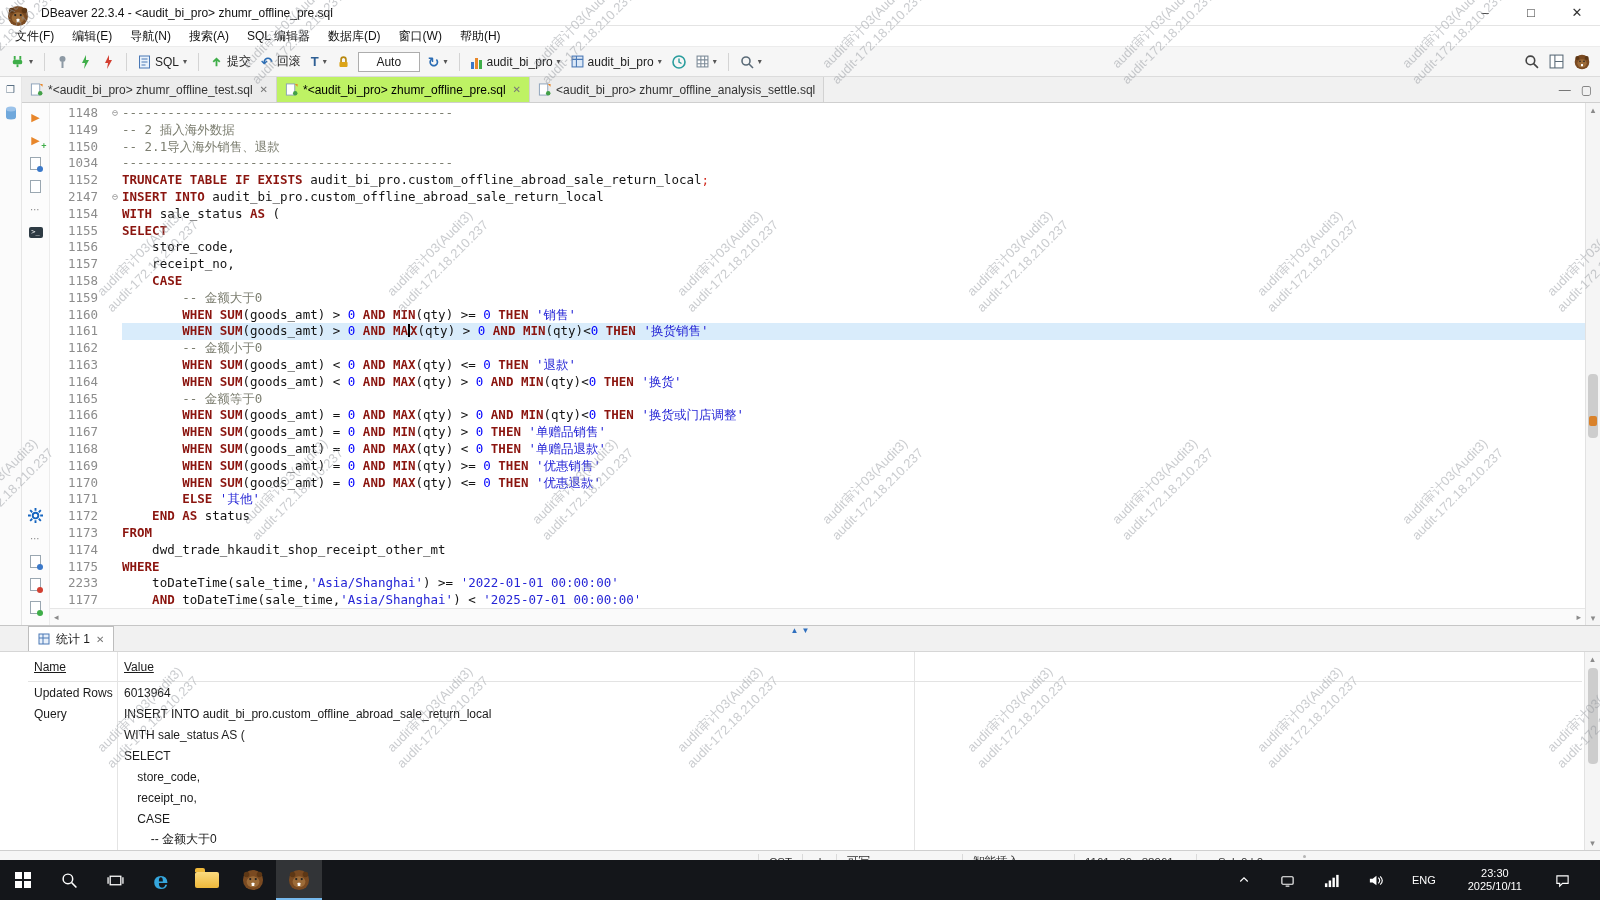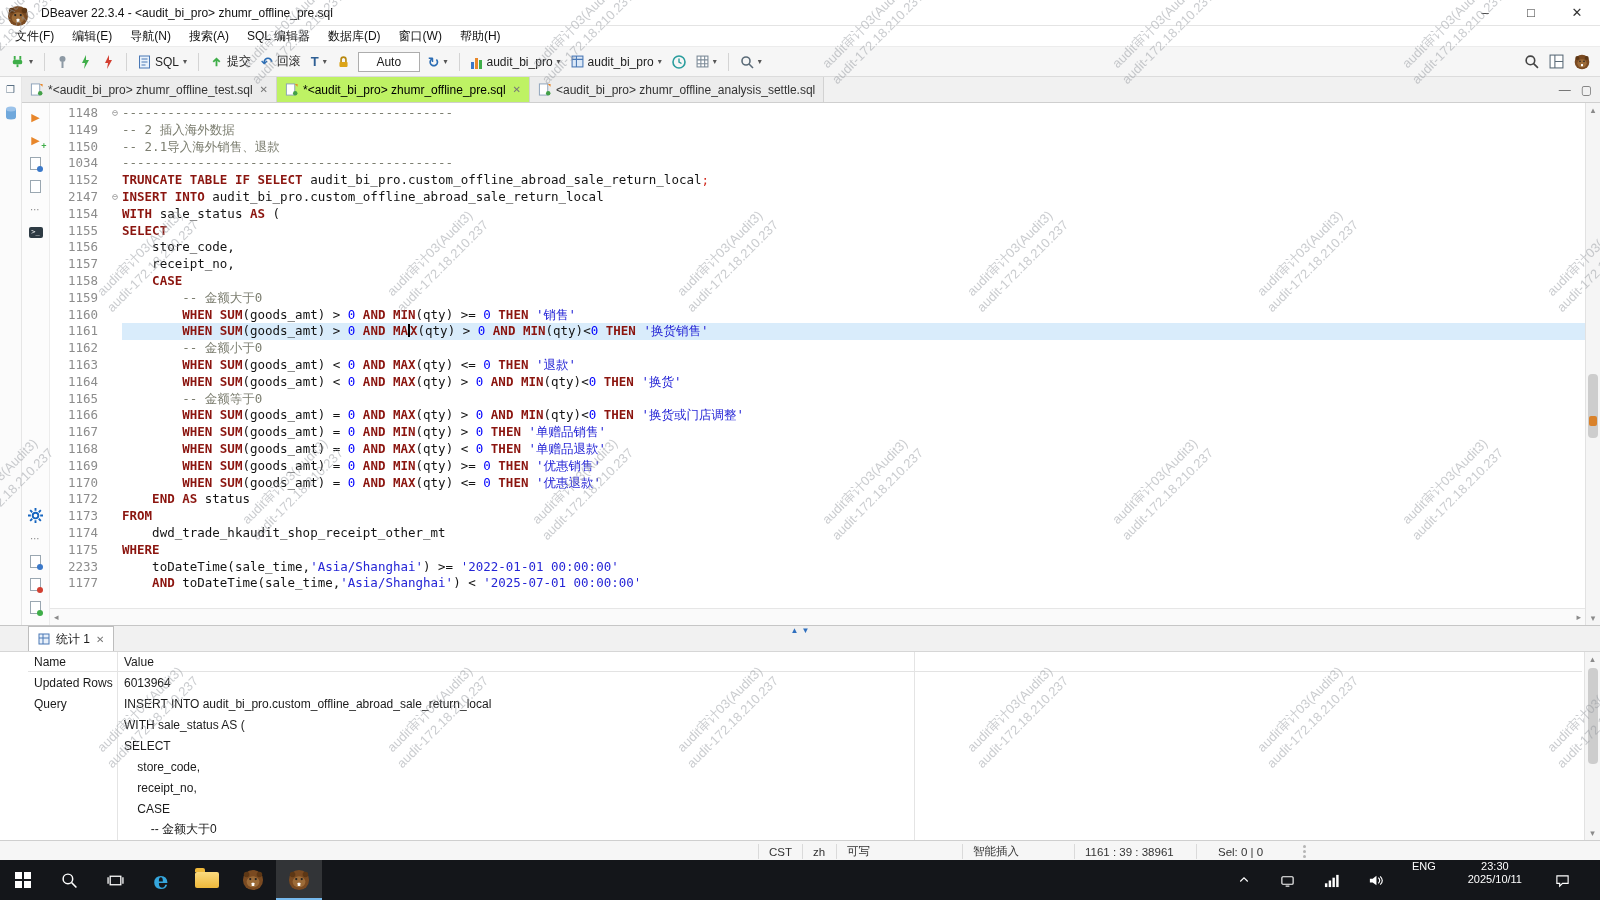--- a/index.html
+++ b/index.html
@@ -90,21 +90,21 @@
   .panel-tabs { height:26px; background:#f1f1f1; border-bottom:1px solid #d6d6d6;
     display:flex; align-items:flex-end; padding-left:28px; position:relative; flex:0 0 26px; }
   .sash { position:absolute; left:50%; top:0; transform:translateX(-50%); display:flex; gap:3px;
     color:#2f6fbe; font-size:8px; line-height:9px; }
   .ptab { display:flex; align-items:center; gap:6px; background:#fff; border:1px solid #bdbdbd;
     border-bottom:none; height:25px; padding:0 9px; }
   .ptab .x { font-size:10px; color:#777; }
   .panel-body { flex:1; position:relative; overflow:hidden; }
   .stats { margin-left:28px; margin-right:18px; overflow:hidden; height:100%; }
   .srow { display:grid; grid-template-columns:90px 797px 1fr; align-items:center; height:21px; }
-  .srow.head { height:20px; border-bottom:1px solid #e3e3e3; }
+  .srow.head { height:30px; border-bottom:1px solid #e3e3e3;text-decoration:underline; }
   .sc { height:100%; display:flex; align-items:center; padding-left:6px; border-right:1px solid #e4e4e4;
     white-space:pre; overflow:hidden; }
   .sc:last-child { border-right:none; }
   .pvscroll { position:absolute; right:0; top:0; bottom:0; width:16px; background:#f5f5f5;
     border-left:1px solid #e2e2e2; display:flex; flex-direction:column; align-items:center;
     justify-content:space-between; padding:2px 0; color:#8a8a8a; font-size:9px; }
   .pvthumb { position:absolute; left:3px; width:10px; top:16px; height:96px; background:#cdcdcd; border-radius:4px; }
 
   
   .statusbar { flex:0 0 22px; background:#f6f6f6; border-top:1px solid #cfcfcf;
@@ -123,21 +123,21 @@
 
   
   .taskbar { position:absolute; left:0; top:860px; width:1600px; height:40px; background:var(--taskbar);
     display:flex; align-items:stretch; color:#fff; z-index:100; }
   .tb-btn { width:46px; display:flex; align-items:center; justify-content:center; }
   .tb-btn.active { background:rgba(255,255,255,.13); box-shadow:inset 0 -2px 0 #76b9ed; }
   .folder { width:24px; height:16px; background:linear-gradient(#fbda7e,#eeb83a); border-radius:2px; position:relative; }
   .folder::before { content:""; position:absolute; top:-4px; left:0; width:10px; height:4px;
     background:#eeb83a; border-radius:2px 2px 0 0; }
   .edge-e { font:bold 24px "DejaVu Serif",serif; color:#35a6dd; }
-  .tray { margin-left:auto; display:flex; align-items:flex-start;gap:16px; }
+  .tray { margin-left:auto; display:flex; align-items:center;gap:16px; }
   .tray-btn { width:28px; height:40px; display:flex; align-items:center; justify-content:center; }
   .tray-lang { font-size:11px; padding:0 6px; }
   .clock { display:flex; flex-direction:column; align-items:center; justify-content:center;
     font-size:11px; line-height:13px; padding:0 10px; }
   .show-desktop { width:8px; border-left:1px solid rgba(255,255,255,.3); }
   .beaver-slot svg { display:block; }
   svg { display:block; }
 </style>
 </head>
 <body>
@@ -401,39 +401,40 @@
               </span>
             </span>
         </div>
 
         <div class="code-wrap">
           <div id="code">
               <div class="cl"><span class="lno">1148</span><span class="fold">⊖</span><span class="ct"><span class="t-c">--------------------------------------------</span></span></div>
               <div class="cl"><span class="lno">1149</span><span class="fold"></span><span class="ct"><span class="t-c">-- 2 插入海外数据</span></span></div>
               <div class="cl"><span class="lno">1150</span><span class="fold"></span><span class="ct"><span class="t-c">-- 2.1导入海外销售、退款</span></span></div>
               <div class="cl"><span class="lno">1034</span><span class="fold"></span><span class="ct"><span class="t-c">--------------------------------------------</span></span></div>
-              <div class="cl"><span class="lno">1152</span><span class="fold"></span><span class="ct"><span class="t-k">TRUNCATE TABLE IF SELECT</span><span class="t-p"> audit_bi_pro.custom_offline_abroad_sale_return_local</span><span class="t-r">;</span></span></div>
+              <div class="cl"><span class="lno">1152</span><span class="fold"></span><span class="ct"><span class="t-k">TRUNCATE TABLE IF EXISTS</span><span class="t-p"> audit_bi_pro.custom_offline_abroad_sale_return_local</span><span class="t-r">;</span></span></div>
               <div class="cl"><span class="lno">2147</span><span class="fold">⊖</span><span class="ct"><span class="t-k">INSERT INTO</span><span class="t-p"> audit_bi_pro.custom_offline_abroad_sale_return_local</span></span></div>
               <div class="cl"><span class="lno">1154</span><span class="fold"></span><span class="ct"><span class="t-k">WITH</span><span class="t-p"> sale_status </span><span class="t-k">AS</span><span class="t-p"> (</span></span></div>
               <div class="cl"><span class="lno">1155</span><span class="fold"></span><span class="ct"><span class="t-k">SELECT</span></span></div>
               <div class="cl"><span class="lno">1156</span><span class="fold"></span><span class="ct"><span class="t-p">    store_code,</span></span></div>
               <div class="cl"><span class="lno">1157</span><span class="fold"></span><span class="ct"><span class="t-p">    receipt_no,</span></span></div>
               <div class="cl"><span class="lno">1158</span><span class="fold"></span><span class="ct"><span class="t-p">    </span><span class="t-k">CASE</span></span></div>
               <div class="cl"><span class="lno">1159</span><span class="fold"></span><span class="ct"><span class="t-c">        -- 金额大于0</span></span></div>
               <div class="cl"><span class="lno">1160</span><span class="fold"></span><span class="ct"><span class="t-p">        </span><span class="t-k">WHEN SUM</span><span class="t-p">(goods_amt) &gt; </span><span class="t-n">0</span><span class="t-p"> </span><span class="t-k">AND MIN</span><span class="t-p">(qty) &gt;= </span><span class="t-n">0</span><span class="t-p"> </span><span class="t-k">THEN</span><span class="t-p"> </span><span class="t-s">'销售'</span></span></div>
               <div class="cl cur"><span class="lno">1161</span><span class="fold"></span><span class="ct"><span class="t-p">        </span><span class="t-k">WHEN SUM</span><span class="t-p">(goods_amt) &gt; </span><span class="t-n">0</span><span class="t-p"> </span><span class="t-k">AND MA</span><span class="caret"></span><span class="t-k">X</span><span class="t-p">(qty) &gt; </span><span class="t-n">0</span><span class="t-p"> </span><span class="t-k">AND MIN</span><span class="t-p">(qty)&lt;</span><span class="t-n">0</span><span class="t-p"> </span><span class="t-k">THEN</span><span class="t-p"> </span><span class="t-s">'换货销售'</span></span></div>
               <div class="cl"><span class="lno">1162</span><span class="fold"></span><span class="ct"><span class="t-c">        -- 金额小于0</span></span></div>
               <div class="cl"><span class="lno">1163</span><span class="fold"></span><span class="ct"><span class="t-p">        </span><span class="t-k">WHEN SUM</span><span class="t-p">(goods_amt) &lt; </span><span class="t-n">0</span><span class="t-p"> </span><span class="t-k">AND MAX</span><span class="t-p">(qty) &lt;= </span><span class="t-n">0</span><span class="t-p"> </span><span class="t-k">THEN</span><span class="t-p"> </span><span class="t-s">'退款'</span></span></div>
               <div class="cl"><span class="lno">1164</span><span class="fold"></span><span class="ct"><span class="t-p">        </span><span class="t-k">WHEN SUM</span><span class="t-p">(goods_amt) &lt; </span><span class="t-n">0</span><span class="t-p"> </span><span class="t-k">AND MAX</span><span class="t-p">(qty) &gt; </span><span class="t-n">0</span><span class="t-p"> </span><span class="t-k">AND MIN</span><span class="t-p">(qty)&lt;</span><span class="t-n">0</span><span class="t-p"> </span><span class="t-k">THEN</span><span class="t-p"> </span><span class="t-s">'换货'</span></span></div>
               <div class="cl"><span class="lno">1165</span><span class="fold"></span><span class="ct"><span class="t-c">        -- 金额等于0</span></span></div>
               <div class="cl"><span class="lno">1166</span><span class="fold"></span><span class="ct"><span class="t-p">        </span><span class="t-k">WHEN SUM</span><span class="t-p">(goods_amt) = </span><span class="t-n">0</span><span class="t-p"> </span><span class="t-k">AND MAX</span><span class="t-p">(qty) &gt; </span><span class="t-n">0</span><span class="t-p"> </span><span class="t-k">AND MIN</span><span class="t-p">(qty)&lt;</span><span class="t-n">0</span><span class="t-p"> </span><span class="t-k">THEN</span><span class="t-p"> </span><span class="t-s">'换货或门店调整'</span></span></div>
               <div class="cl"><span class="lno">1167</span><span class="fold"></span><span class="ct"><span class="t-p">        </span><span class="t-k">WHEN SUM</span><span class="t-p">(goods_amt) = </span><span class="t-n">0</span><span class="t-p"> </span><span class="t-k">AND MIN</span><span class="t-p">(qty) &gt; </span><span class="t-n">0</span><span class="t-p"> </span><span class="t-k">THEN</span><span class="t-p"> </span><span class="t-s">'单赠品销售'</span></span></div>
               <div class="cl"><span class="lno">1168</span><span class="fold"></span><span class="ct"><span class="t-p">        </span><span class="t-k">WHEN SUM</span><span class="t-p">(goods_amt) = </span><span class="t-n">0</span><span class="t-p"> </span><span class="t-k">AND MAX</span><span class="t-p">(qty) &lt; </span><span class="t-n">0</span><span class="t-p"> </span><span class="t-k">THEN</span><span class="t-p"> </span><span class="t-s">'单赠品退款'</span></span></div>
               <div class="cl"><span class="lno">1169</span><span class="fold"></span><span class="ct"><span class="t-p">        </span><span class="t-k">WHEN SUM</span><span class="t-p">(goods_amt) = </span><span class="t-n">0</span><span class="t-p"> </span><span class="t-k">AND MIN</span><span class="t-p">(qty) &gt;= </span><span class="t-n">0</span><span class="t-p"> </span><span class="t-k">THEN</span><span class="t-p"> </span><span class="t-s">'优惠销售'</span></span></div>
               <div class="cl"><span class="lno">1170</span><span class="fold"></span><span class="ct"><span class="t-p">        </span><span class="t-k">WHEN SUM</span><span class="t-p">(goods_amt) = </span><span class="t-n">0</span><span class="t-p"> </span><span class="t-k">AND MAX</span><span class="t-p">(qty) &lt;= </span><span class="t-n">0</span><span class="t-p"> </span><span class="t-k">THEN</span><span class="t-p"> </span><span class="t-s">'优惠退款'</span></span></div>
+              <div class="cl"><span class="lno">1171</span><span class="fold"></span><span class="ct"><span class="t-p">        </span><span class="t-k">ELSE</span><span class="t-p"> </span><span class="t-s">'其他'</span></span></div>
               <div class="cl"><span class="lno">1172</span><span class="fold"></span><span class="ct"><span class="t-p">    </span><span class="t-k">END AS</span><span class="t-p"> status</span></span></div>
               <div class="cl"><span class="lno">1173</span><span class="fold"></span><span class="ct"><span class="t-k">FROM</span></span></div>
               <div class="cl"><span class="lno">1174</span><span class="fold"></span><span class="ct"><span class="t-p">    dwd_trade_hkaudit_shop_receipt_other_mt</span></span></div>
               <div class="cl"><span class="lno">1175</span><span class="fold"></span><span class="ct"><span class="t-k">WHERE</span></span></div>
               <div class="cl"><span class="lno">2233</span><span class="fold"></span><span class="ct"><span class="t-p">    toDateTime(sale_time,</span><span class="t-s">'Asia/Shanghai'</span><span class="t-p">) &gt;= </span><span class="t-s">'2022-01-01 00:00:00'</span></span></div>
               <div class="cl"><span class="lno">1177</span><span class="fold"></span><span class="ct"><span class="t-p">    </span><span class="t-k">AND</span><span class="t-p"> toDateTime(sale_time,</span><span class="t-s">'Asia/Shanghai'</span><span class="t-p">) &lt; </span><span class="t-s">'2025-07-01 00:00:00'</span></span></div>
             </div>
           <div class="hscroll">
             <span>◂</span>
             <span>▸</span>

